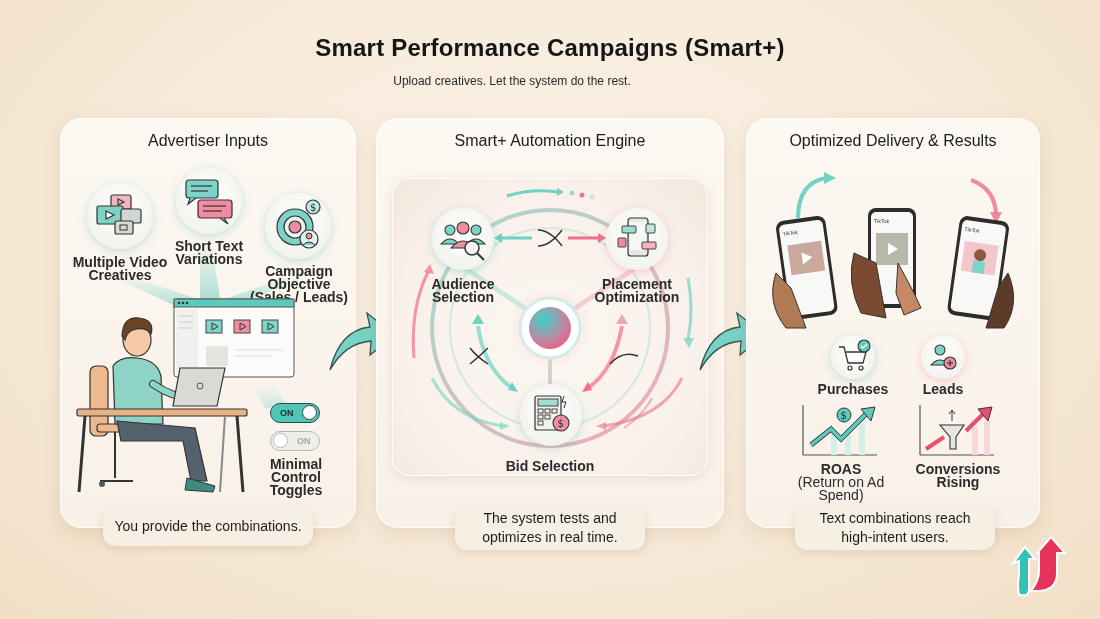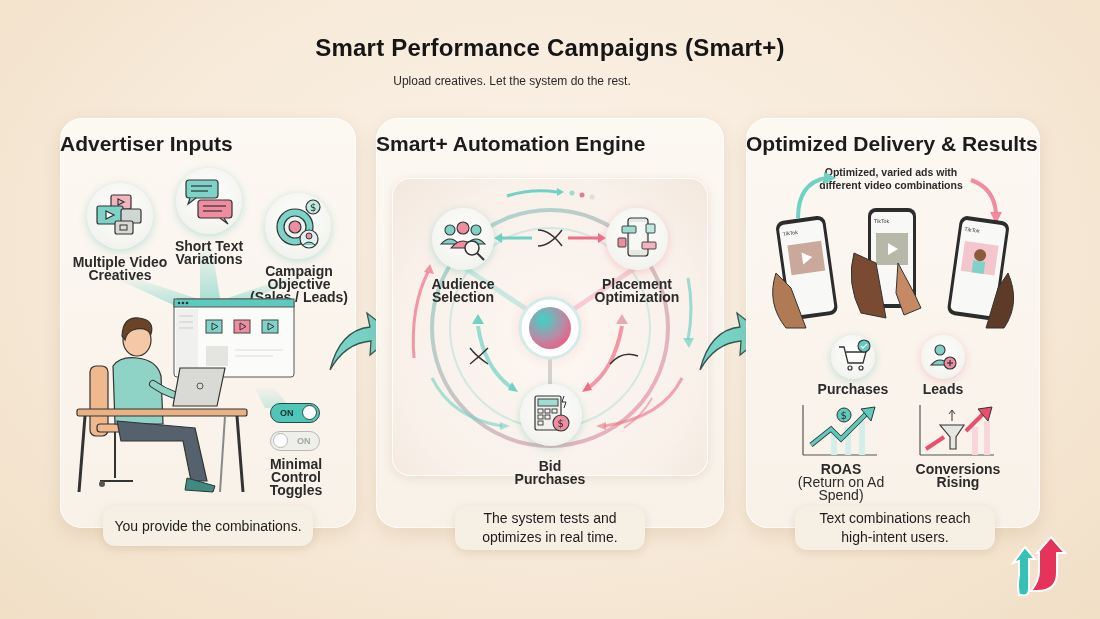--- a/index.html
+++ b/index.html
@@ -21,22 +21,22 @@
   .panel {
     position: absolute; top: 118px; height: 410px;
     background: linear-gradient(180deg, #fcf8f2 0%, #f8f1e8 100%);
     border-radius: 22px;
     box-shadow: 0 6px 18px rgba(160,120,80,0.18), inset 0 0 0 1px rgba(255,255,255,0.8);
   }
   .p1 { left: 60px; width: 296px; }
   .p2 { left: 376px; width: 348px; }
   .p3 { left: 746px; width: 294px; }
   .panel-title {
-    position: absolute; top: 14px; left: 0; width: 100%; text-align: left;
-    font-size: 21px; font-weight: 700; color: #1c1c1c;
+    position: absolute; top: 14px; left: 0; width: 100%; text-align: center;
+    font-size: 16px; font-weight: 400; color: #1c1c1c;
   }
   .caption {
     position: absolute; background: #f6efe4; border-radius: 12px;
     box-shadow: 0 3px 10px rgba(150,110,70,0.18);
     text-align: center; font-size: 14px; color: #1d1d1d; line-height: 19px;
     display: flex; align-items: center; justify-content: center;
   }
   .small-label {
     position: absolute; text-align: center; font-size: 14px; font-weight: 600;
     color: #2b2b2b; line-height: 13px;
@@ -311,40 +311,36 @@
         <rect x="18" y="31" width="5" height="4" fill="none" stroke="#333" stroke-width="0.9"></rect>
         <rect x="25" y="31" width="5" height="4" fill="none" stroke="#333" stroke-width="0.9"></rect>
         <rect x="18" y="37" width="5" height="4" fill="none" stroke="#333" stroke-width="0.9"></rect>
         <circle cx="41" cy="39" r="8" fill="#f08ca0" stroke="#333" stroke-width="1.1"></circle>
         <text x="37.5" y="43" font-size="10" font-family="DejaVu Sans, sans-serif" fill="#333">$</text>
         <path d="M44 12 L42 18 L46 18 L44 24" fill="none" stroke="#333" stroke-width="1"></path>
       </svg>
     </div>
   </div>
   <div class="small-label" style="left:129px;top:342px;width:90px;">
-    <span>Bid Purchases</span>
+    <span>Bid Selection</span>
   </div>
 </div>
 <div class="caption" style="left:455px;top:506px;width:190px;height:44px;">
   <span>
     <span>The system tests and</span><br>
     <span>optimizes in real time.</span>
   </span>
 </div>
 
 <svg width="70" height="70" style="left:695px;top:305px">
   <path d="M5 65 Q15 25 45 22 L42 8 L70 30 L45 50 L46 36 Q20 38 5 65 Z" fill="#6fd2c4" stroke="#2f4b48" stroke-width="1.3" opacity="0.95"></path>
 </svg>
 
 <div class="panel p3">
   <div class="panel-title">Optimized Delivery &amp; Results</div>
-  <div class="small-label" style="left:60px;top:48px;width:170px;font-size:10.5px;">
-    <span>Optimized, varied ads with</span><br>
-    <span>different video combinations</span>
-  </div>
 
   <svg width="294" height="100" style="left:0;top:40px">
     <path d="M52 60 Q52 25 80 20" fill="none" stroke="#6fd2c4" stroke-width="4"></path>
     <polygon points="78,14 90,20 78,26" fill="#6fd2c4"></polygon>
     <path d="M225 22 Q248 30 250 55" fill="none" stroke="#ef6f89" stroke-width="4" opacity="0.8"></path>
     <polygon points="244,54 250,66 256,54" fill="#ef6f89" opacity="0.8"></polygon>
   </svg>
 
   <svg width="294" height="130" style="left:0;top:85px">
 

